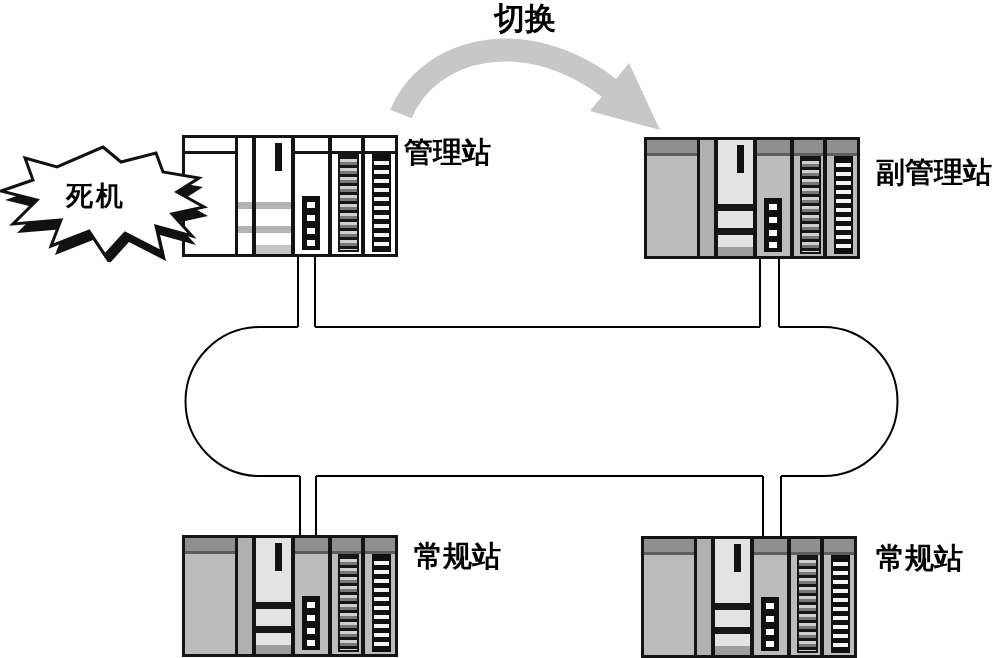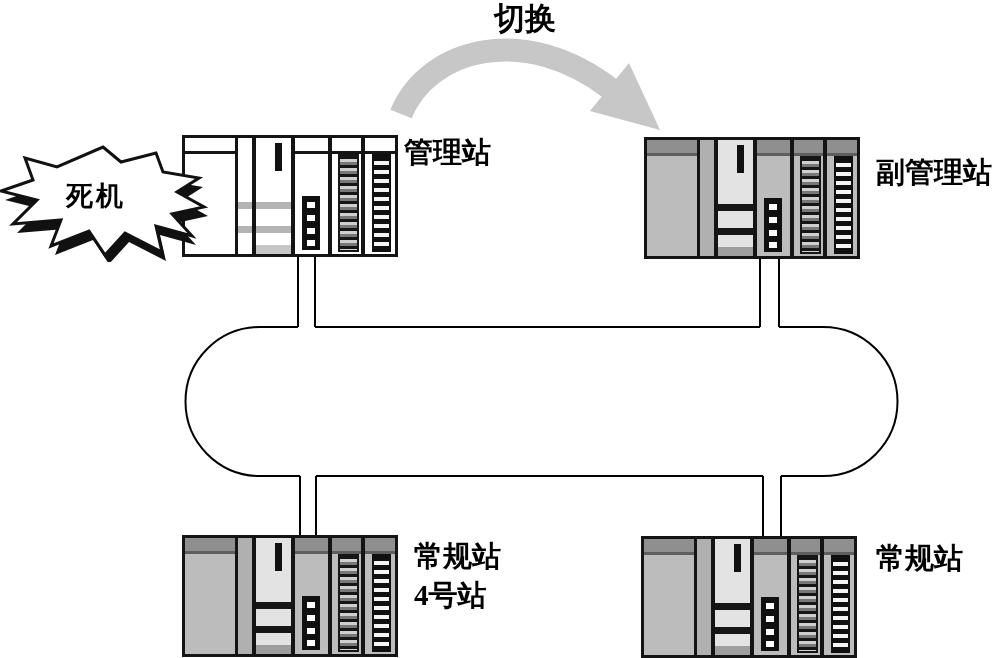--- a/index.html
+++ b/index.html
@@ -200,16 +200,15 @@
     <div>管理站</div>
   </div>
   <div id="lbl2" class="stn-label">
     <div>副管理站</div>
   </div>
   <div id="lbl3" class="stn-label">
     <div>常规站</div>
   </div>
   <div id="lbl4" class="stn-label">
     <div>常规站</div>
-    <div>4号站</div>
   </div>
 
 </div>
 
 </body></html>

